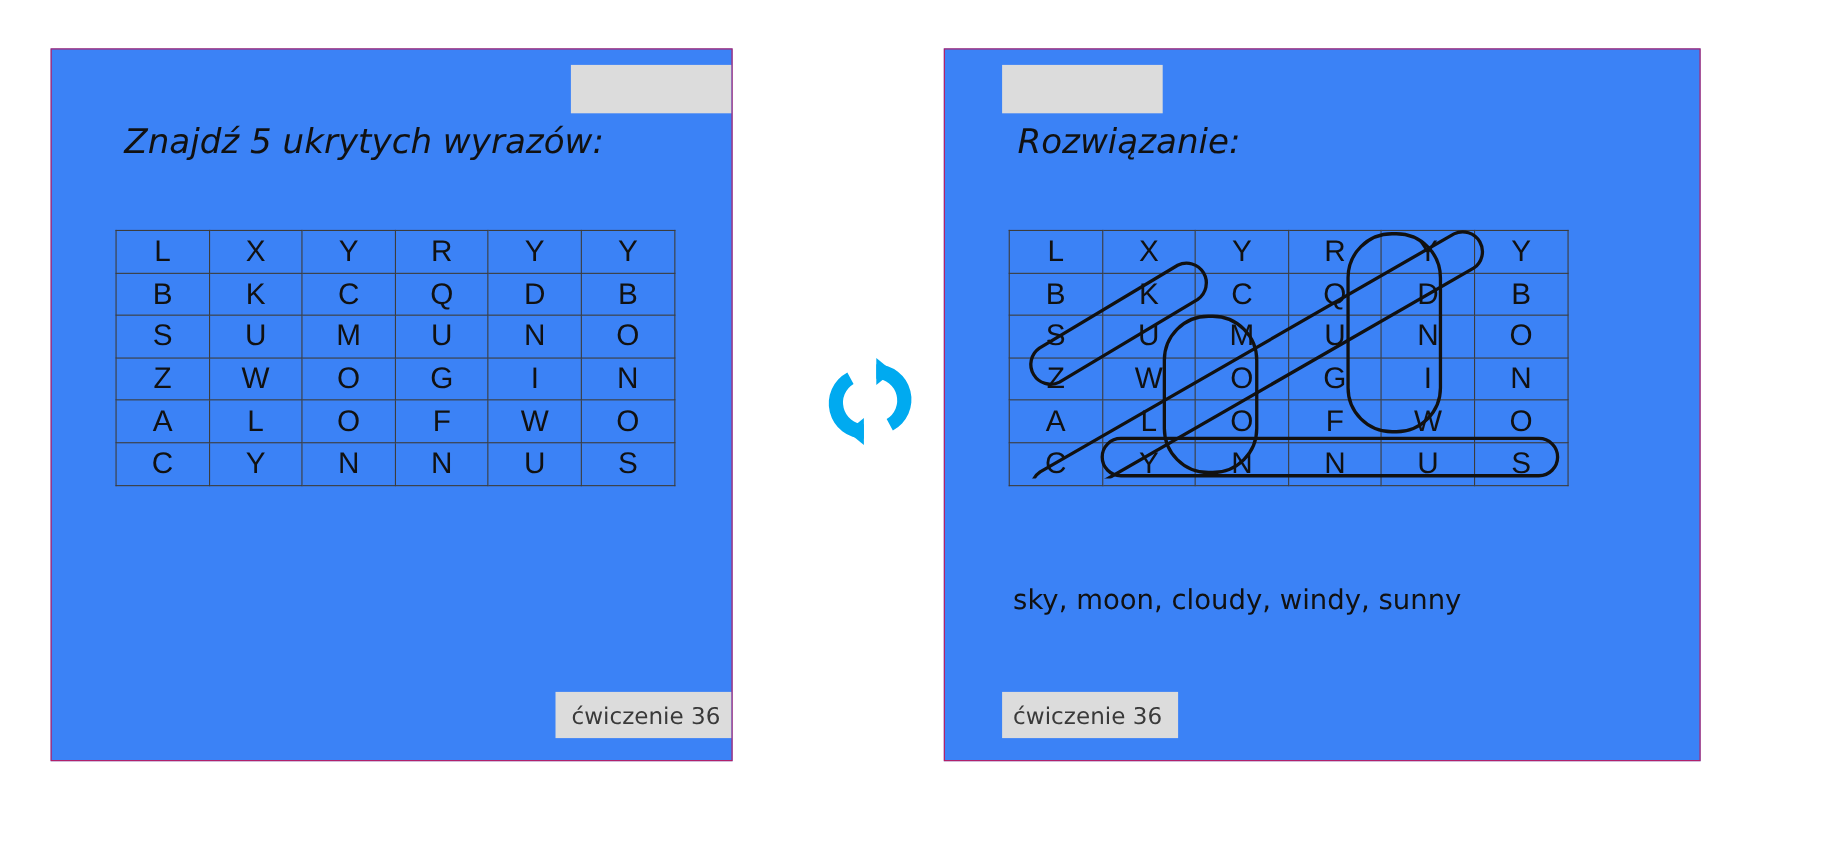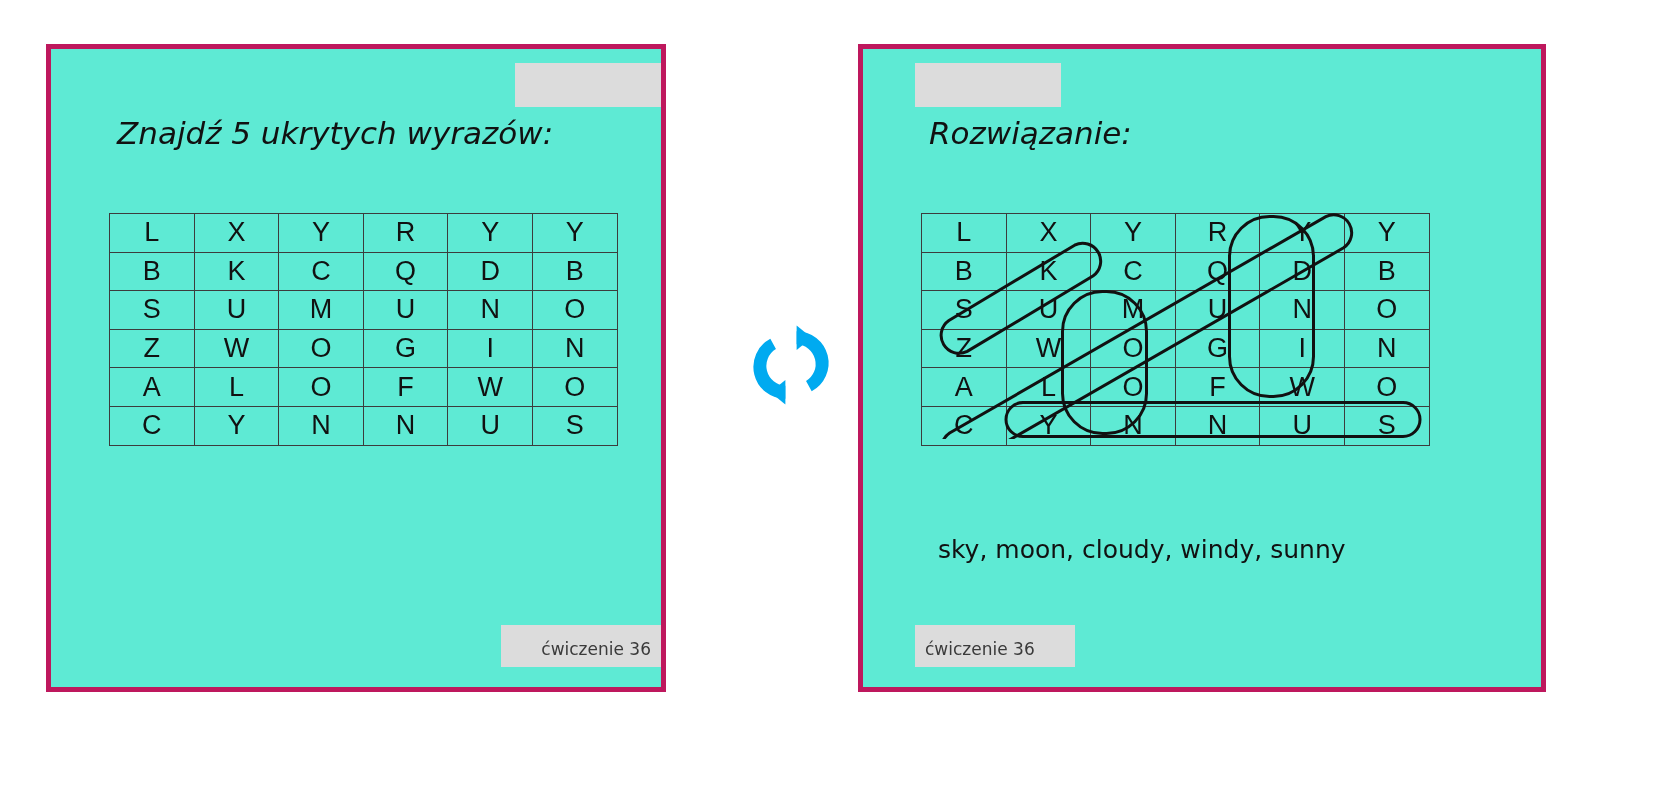--- a/index.html
+++ b/index.html
@@ -19,41 +19,41 @@
   #stage {
     position: absolute;
     left: 0; top: 0;
     width: 1663px;
     height: 787px;
   }
 
   
   .card {
     position: absolute;
-    background: #5eead4;
-    border: 5px solid #be185d;
+    background: #3b82f6;
+    border: 1px solid #be185d;
     box-sizing: border-box;
     overflow: hidden;
   }
   #card-left  { left: 46px;  top: 44px; width: 620px; height: 648px; }
   #card-right { left: 858px; top: 44px; width: 688px; height: 648px; }
 
   
   .grey-block {
     position: absolute;
     background: #dcdcdc;
   }
   #left-top-block    { right: 0px;  top: 14px;  width: 146px; height: 44px; }
   #right-top-block   { left: 52px;  top: 14px;  width: 146px; height: 44px; }
   #left-foot-block   { right: 0px;  bottom: 20px; width: 160px; height: 42px; }
   #right-foot-block  { left: 52px;  bottom: 20px; width: 160px; height: 42px; }
 
   .foot-label {
     position: absolute;
-    font-size: 17px;
+    font-size: 21px;
     color: #3a3a3a;
     font-family: "DejaVu Sans", sans-serif;
     white-space: nowrap;
   }
   #left-foot-label  { right: 10px; bottom: 28px; }
   #right-foot-label { left: 62px;  bottom: 28px; }
 
   .card-title {
     position: absolute;
     left: 66px;
@@ -109,21 +109,20 @@
 
   
   #answer-line {
     position: absolute;
     left: 62px;
     top: 486px;
     font-size: 25px;
     color: #111111;
     font-family: "DejaVu Sans", sans-serif;
     white-space: nowrap;
-    margin-left: 13px;
   }
 
   
   #refresh-icon {
     position: absolute;
     left: 744px;
     top: 318px;
     width: 94px;
     height: 94px;
   }

